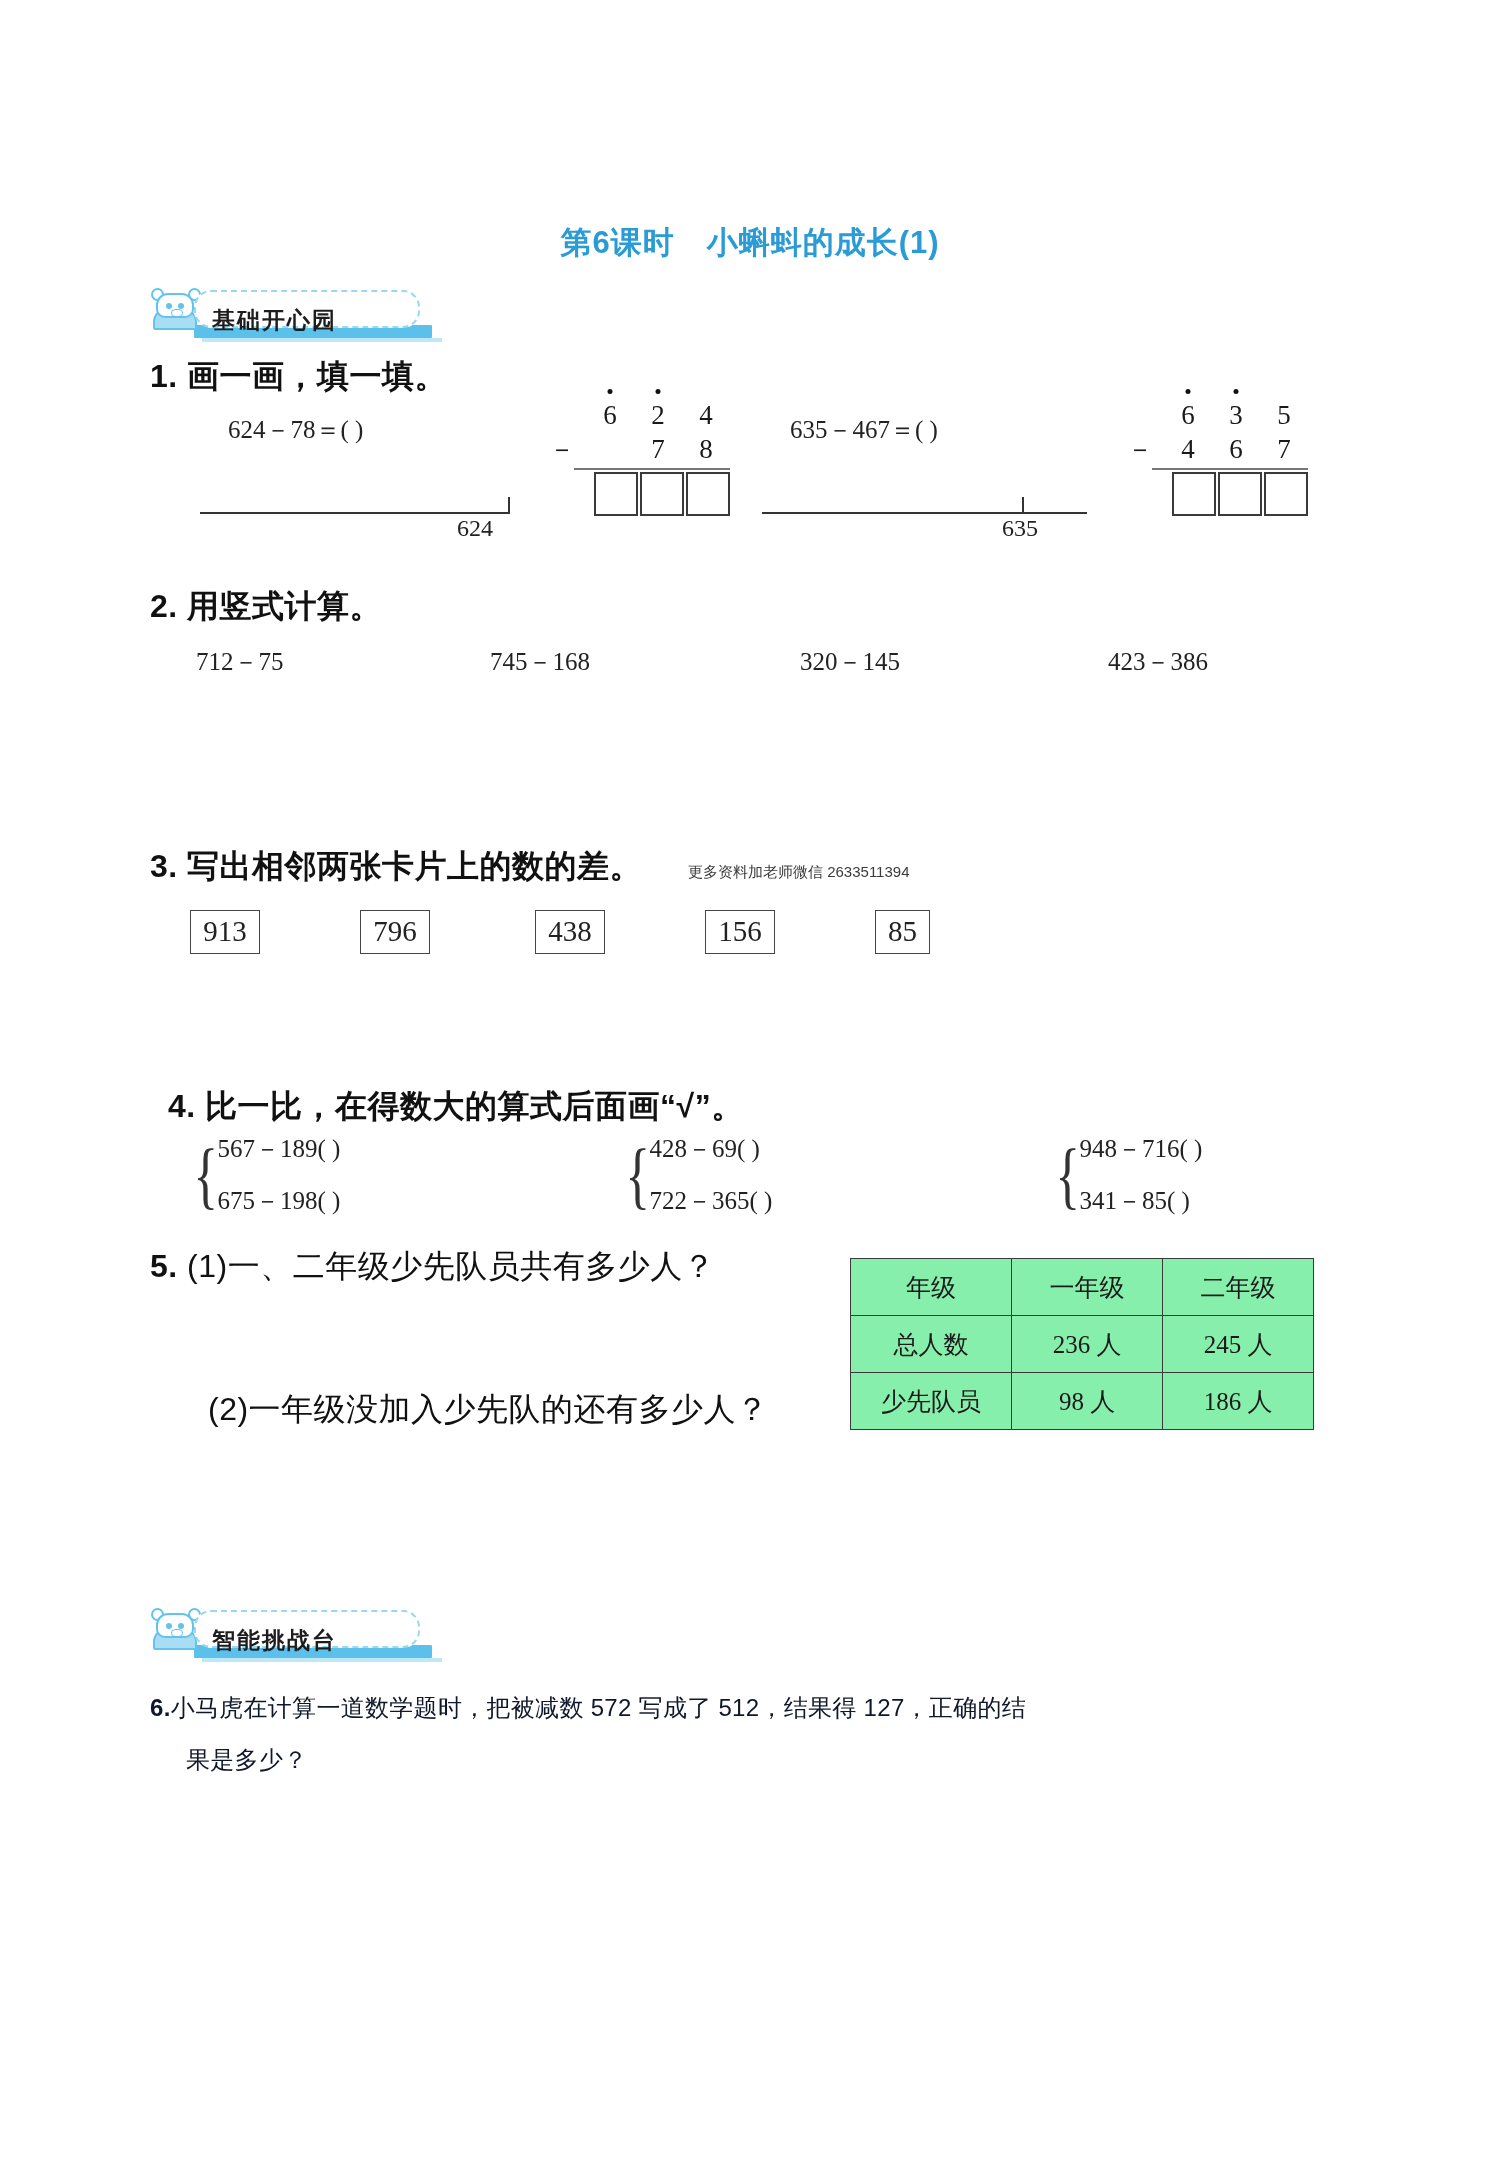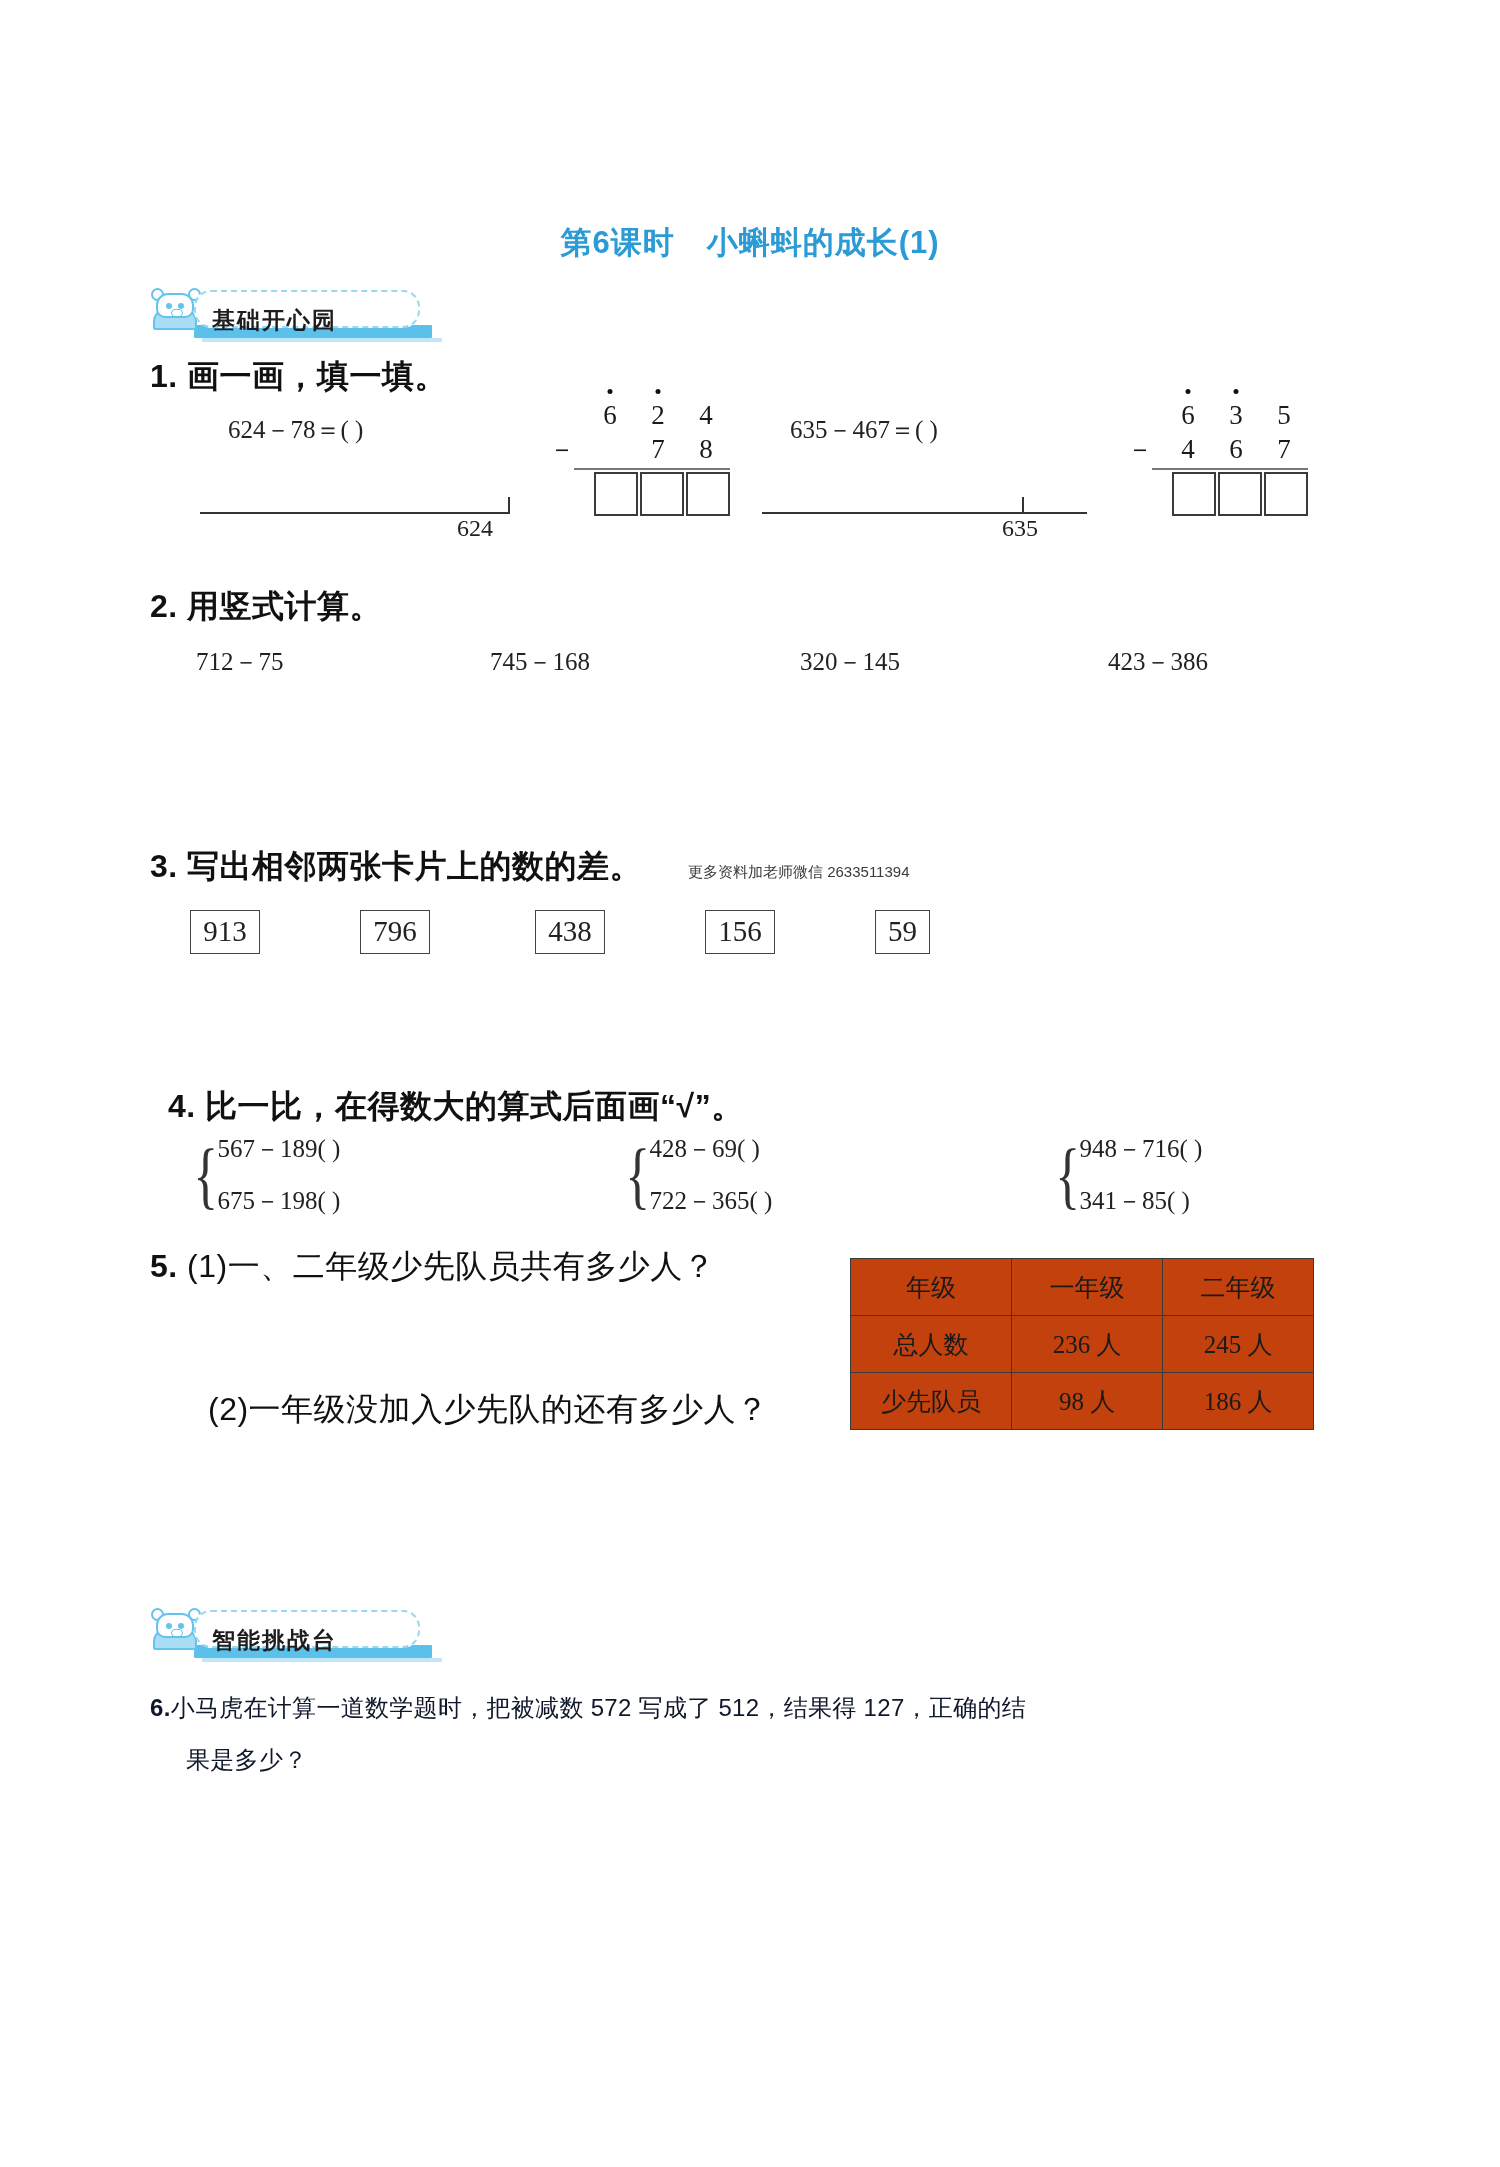--- a/index.html
+++ b/index.html
@@ -278,21 +278,21 @@
     white-space: nowrap;
     color: #222;
   }
 
   
   .datatable {
     position: absolute;
     border-collapse: collapse;
     font-family: "Liberation Serif", "DejaVu Serif", serif;
     font-size: 25px;
-    background: #c2410c;
+    background: #86efac;
   }
   .datatable td {
     border: 1.6px solid #3a3a3a;
     text-align: center;
     padding: 0;
     height: 56px;
     color: #1a1a1a;
   }
   .datatable td.c0 { width: 160px; }
   .datatable td.c1 { width: 150px; }
@@ -404,21 +404,21 @@
   <div class="qtext" style="left:150px; top:845px;">
     <span class="qnum">3.</span>
     <span>写出相邻两张卡片上的数的差。</span>
   </div>
   <div class="watermark" style="left:688px; top:863px;">更多资料加老师微信  2633511394</div>
 
   <div class="card" style="left:190px; top:910px; width:70px;">913</div>
   <div class="card" style="left:360px; top:910px; width:70px;">796</div>
   <div class="card" style="left:535px; top:910px; width:70px;">438</div>
   <div class="card" style="left:705px; top:910px; width:70px;">156</div>
-  <div class="card" style="left:875px; top:910px; width:55px;">59</div>
+  <div class="card" style="left:875px; top:910px; width:55px;">85</div>
 
   <div class="qtext" style="left:168px; top:1085px;">
     <span class="qnum">4.</span>
     <span>比一比，在得数大的算式后面画“√”。</span>
   </div>
 
   <div class="bracegroup" style="left:188px; top:1132px;">
     <div class="brace">{</div>
     <div class="brace-lines">
       <div>567－189(        )</div>

